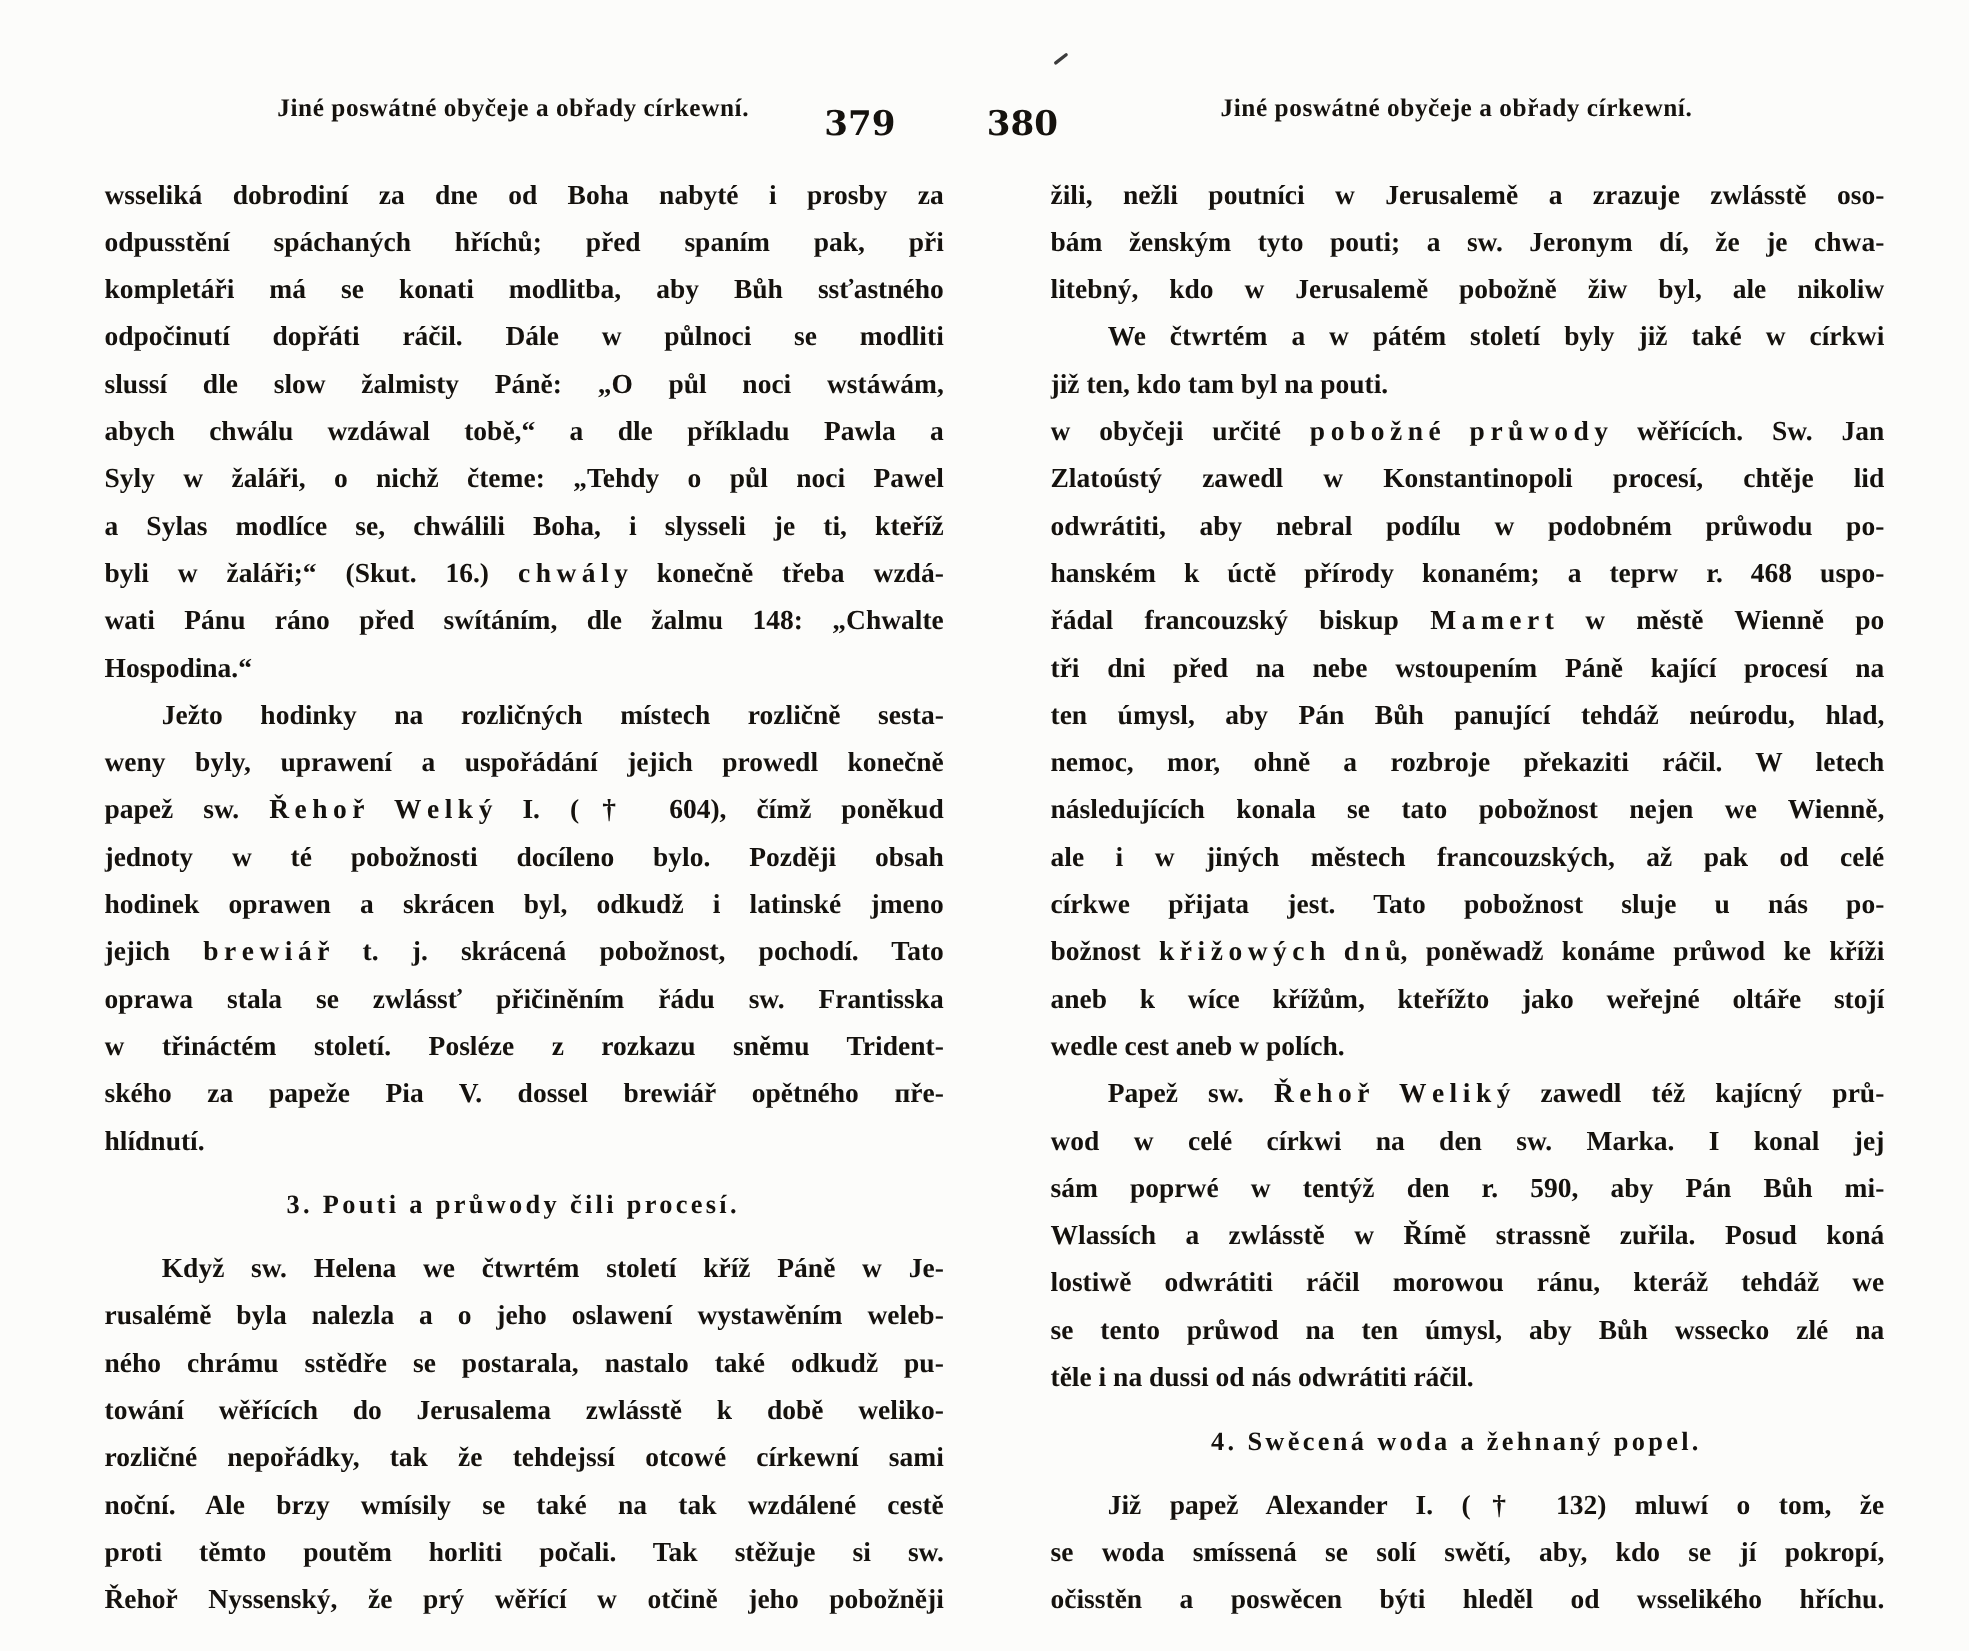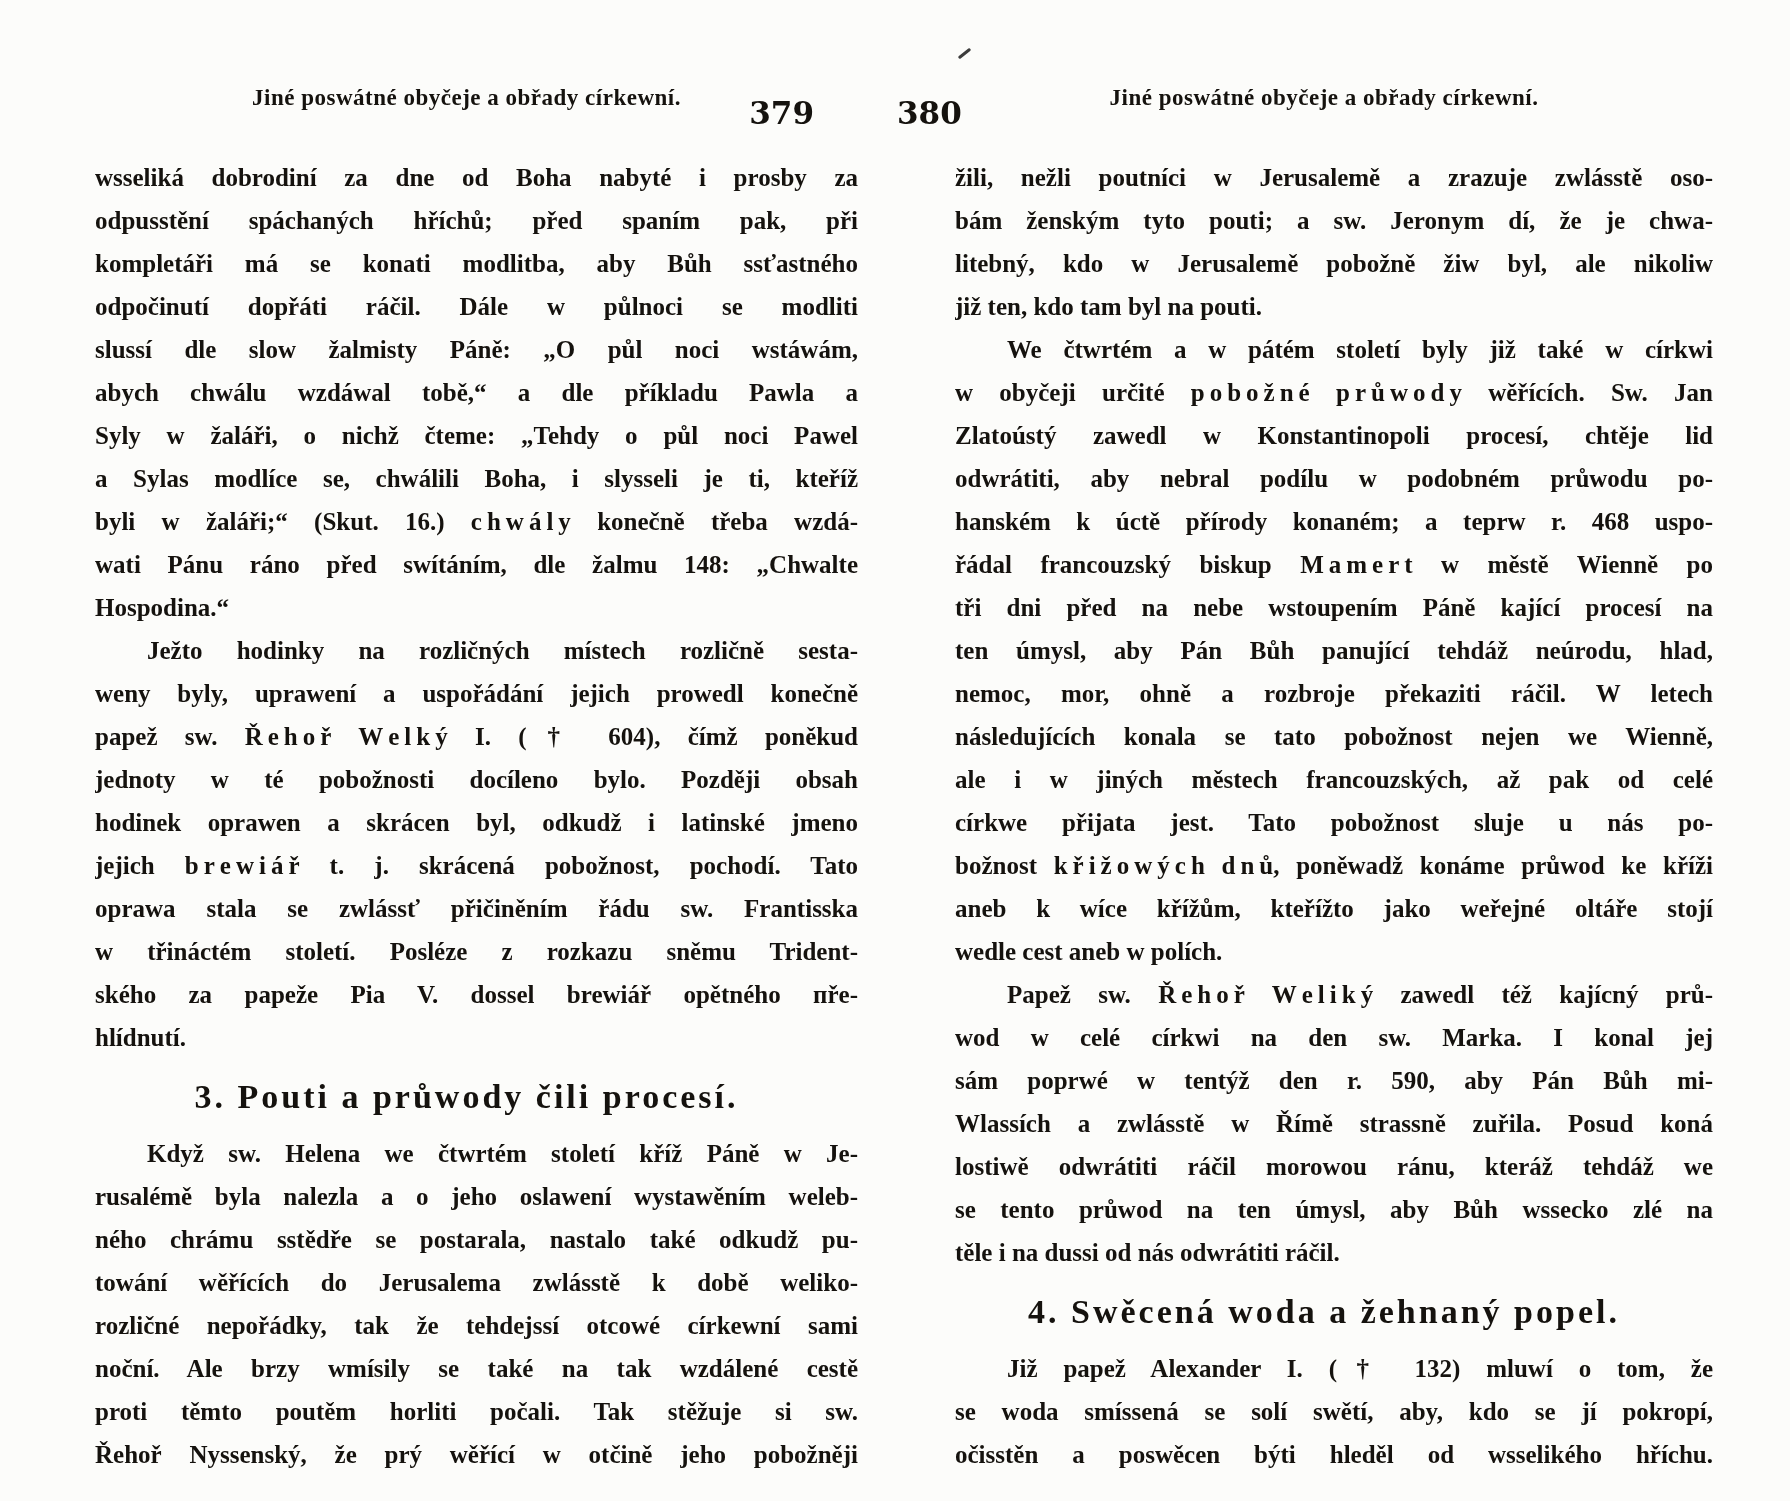--- a/index.html
+++ b/index.html
@@ -51,21 +51,21 @@
     text-align-last: justify;
     margin-left: 20px;
   }
   .line.end    { text-align-last: left; }
   .line.indent { text-indent: 52px; }
 
   .heading {
     height: 43px; line-height: 43px;
     margin: 16px 0 14px;
     text-align: left; text-align-last: center;
-    font-size: 34px; letter-spacing: 3px;
+    font-size: 24px; letter-spacing: 3px;
   }
 </style>
 </head>
 <body>
 
 <div class="sheet">
 
   <div class="header header-left">
     <span class="running-title">Jiné poswátné obyčeje a obřady církewní.</span>
     <span class="page-num num-left">379</span>
@@ -107,22 +107,22 @@
       <div class="line">towání wěřících do Jerusalema zwlásstě k době weliko-</div>
       <div class="line">rozličné nepořádky, tak že tehdejssí otcowé církewní sami</div>
       <div class="line">noční. Ale brzy wmísily se také na tak wzdálené cestě</div>
       <div class="line">proti těmto poutěm horliti počali. Tak stěžuje si sw.</div>
       <div class="line">Řehoř Nyssenský, že prý wěřící w otčině jeho pobožněji</div>
     </div>
   <div class="col" id="col-right">
       <div class="line">žili, nežli poutníci w Jerusalemě a zrazuje zwlásstě oso-</div>
       <div class="line">bám ženským tyto pouti; a sw. Jeronym dí, že je chwa-</div>
       <div class="line">litebný, kdo w Jerusalemě pobožně žiw byl, ale nikoliw</div>
+      <div class="line indent">We čtwrtém a w pátém století byly již také w církwi</div>
       <div class="line end">již ten, kdo tam byl na pouti.</div>
-      <div class="line indent">We čtwrtém a w pátém století byly již také w církwi</div>
       <div class="line">w obyčeji určité p o b o ž n é p r ů w o d y wěřících. Sw. Jan</div>
       <div class="line">Zlatoústý zawedl w Konstantinopoli procesí, chtěje lid</div>
       <div class="line">odwrátiti, aby nebral podílu w podobném průwodu po-</div>
       <div class="line">hanském k úctě přírody konaném; a teprw r. 468 uspo-</div>
       <div class="line">řádal francouzský biskup M a m e r t w městě Wienně po</div>
       <div class="line">tři dni před na nebe wstoupením Páně kající procesí na</div>
       <div class="line">ten úmysl, aby Pán Bůh panující tehdáž neúrodu, hlad,</div>
       <div class="line">nemoc, mor, ohně a rozbroje překaziti ráčil. W letech</div>
       <div class="line">následujících konala se tato pobožnost nejen we Wienně,</div>
       <div class="line">ale i w jiných městech francouzských, až pak od celé</div>

